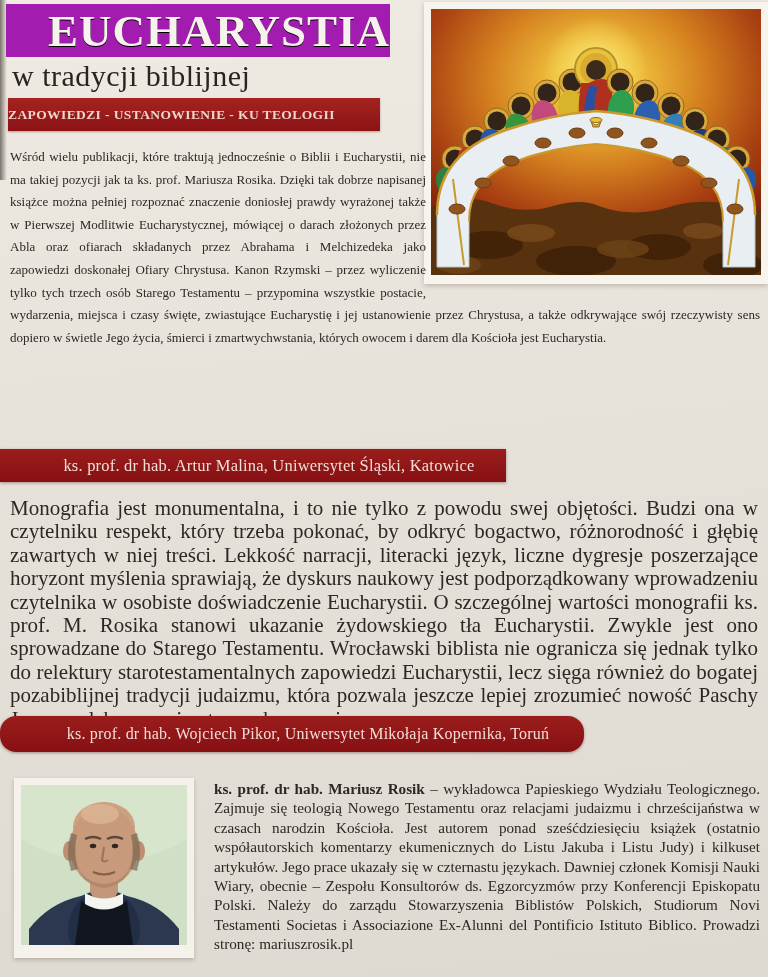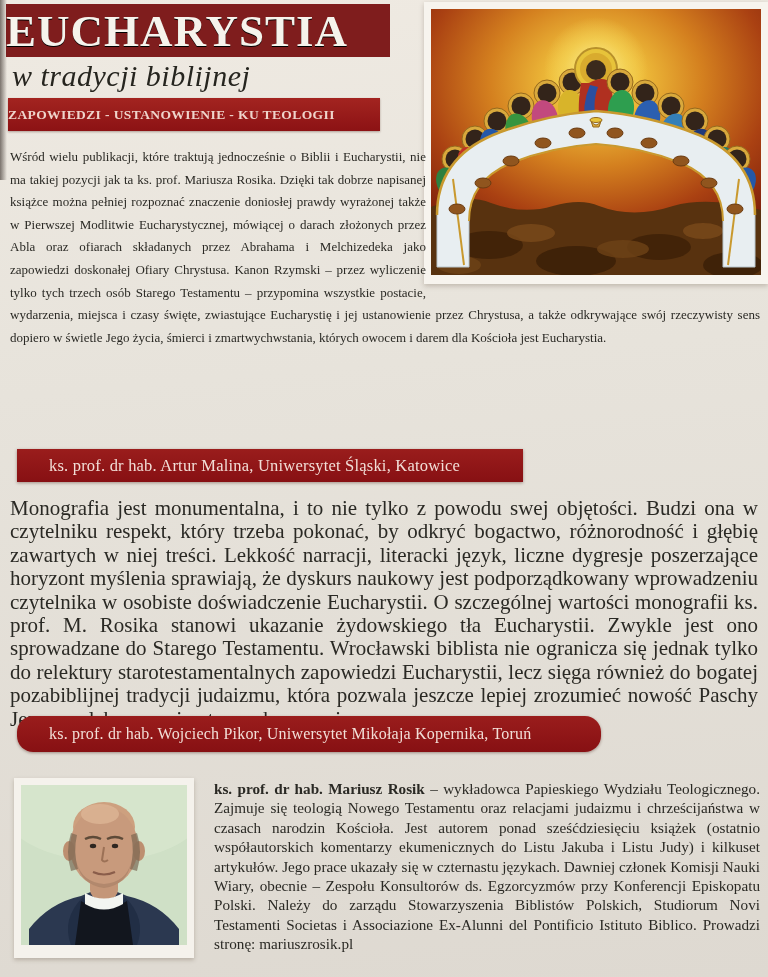--- a/index.html
+++ b/index.html
@@ -9,28 +9,28 @@
     background:linear-gradient(175deg,#efeae2 0%,#e7e3db 38%,#ded9d1 100%);
     color:#272622;
   }
   body::before{
     content:"";position:absolute;left:0;top:0;width:7px;height:180px;
     background:linear-gradient(90deg,rgba(30,20,15,.55),rgba(30,20,15,0));
     z-index:5;pointer-events:none;
   }
   .title-banner{
     position:absolute;left:6px;top:4px;width:384px;height:53px;
-    background:#7f1d1d;color:#f6f3ec;
-    display:flex;align-items:center;justify-content:flex-start;
+    background:#a21caf;color:#f6f3ec;
+    display:flex;align-items:center;justify-content:flex-end;
     font-weight:bold;font-size:45px;letter-spacing:1px;
     text-shadow:0 1px 0 #000;
   }
   .subtitle{
     position:absolute;left:12px;top:59px;
-    font-size:30px;color:#26251f;letter-spacing:.5px;font-style:italic;
+    font-size:30px;color:#26251f;letter-spacing:.5px;
   }
   .tagline-banner{
     position:absolute;left:8px;top:98px;width:372px;height:33px;
     background:linear-gradient(180deg,#a32420,#8c1214);
     color:#efd4cb;display:flex;align-items:center;
     box-sizing:border-box;
     font-weight:bold;font-size:13.5px;letter-spacing:.4px;white-space:nowrap;
     box-shadow:0 1px 2px rgba(60,20,10,.35);
   }
   .artwork-frame{
@@ -40,26 +40,26 @@
   }
   .artwork-frame svg{display:block;}
   .para{
     position:absolute;text-align:justify;color:#2a2924;
   }
   .para1{
     left:10px;top:146px;width:750px;font-size:13px;line-height:22.6px;
   }
   .wrap-spacer{float:right;width:334px;height:150px;}
   .credit-banner{
-    position:absolute;left:17px;
+    position:absolute;left:0;
     background:linear-gradient(180deg,#9a1d1c,#871013);
     color:#f2ded7;display:flex;align-items:center;
     padding-left:32px;box-sizing:border-box;white-space:nowrap;
     box-shadow:0 1px 3px rgba(60,20,10,.4);
-    font-size:16.5px;letter-spacing:.2px;
+    font-size:16.5px;letter-spacing:.2px;justify-content:center;
   }
   .credit1{top:449px;width:506px;height:33px;}
   .credit2{top:716px;width:584px;height:36px;font-size:16px;border-radius:16px;}
   .para2{
     left:10px;top:497px;width:748px;font-size:21px;line-height:23.4px;
   }
   .portrait-frame{
     position:absolute;left:14px;top:778px;width:166px;
     background:#f5f2ec;padding:7px 7px 13px 7px;
     box-shadow:0 2px 4px rgba(70,50,30,.25);

